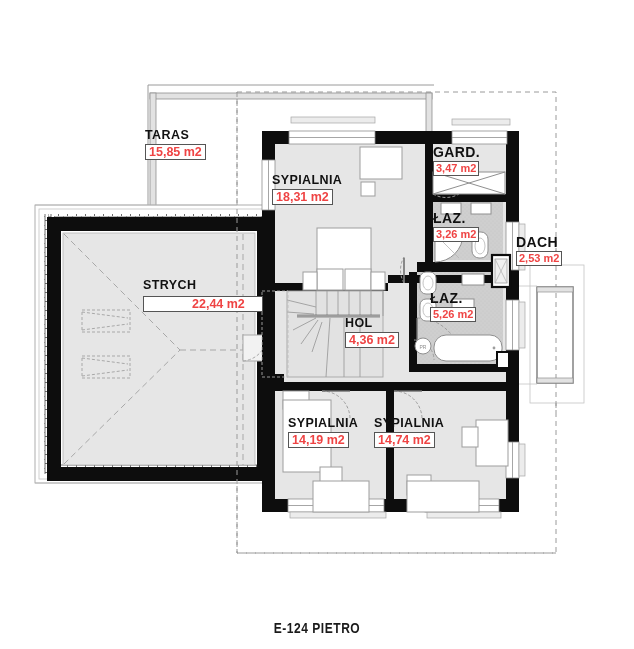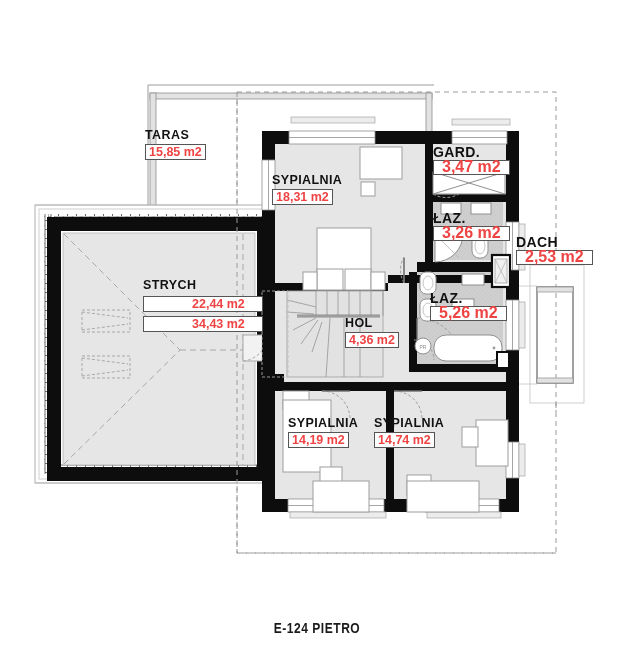--- a/index.html
+++ b/index.html
@@ -2,21 +2,21 @@
 <html><head>
 <meta charset="utf-8">
 <style>
   html,body{margin:0;padding:0;background:#ffffff;}
   body{width:634px;height:649px;font-family:"Liberation Sans",sans-serif;-webkit-font-smoothing:antialiased;}
   #plan{position:relative;width:634px;height:649px;overflow:hidden;background:#fff;}
   svg{display:block;}
   .lbl{position:absolute;}
   .lbl .nm{font-family:"Liberation Sans",sans-serif;font-weight:bold;font-size:12.5px;letter-spacing:.4px;color:#111;line-height:14px;white-space:nowrap;}
   .lbl .ar{display:inline-block;font-family:"Liberation Sans",sans-serif;font-weight:bold;font-size:12.5px;color:#ef4444;background:#fff;border:1px solid #555;padding:0 3px;line-height:14px;margin-top:1px;white-space:nowrap;}
-  .lbl .ar.sm{font-size:16px;line-height:12.5px;padding:0 8px;}
+  .lbl .ar.sm{font-size:11px;line-height:12.5px;padding:0 2px;}
   .lbl .nm.sm{font-size:14px;line-height:12px;}
   .lbl .stack .ar{display:block;margin-top:4px;border-top:1px solid #555;padding-left:48px;}
   .lbl .stack .ar:first-child{border-top:1px solid #555;}
   #caption{position:absolute;left:0;right:0;top:620px;text-align:center;
     font-family:"Liberation Sans",sans-serif;font-weight:bold;font-size:14px;letter-spacing:.6px;
     color:#1a1a1a;transform:scaleX(.86);transform-origin:center;}
 </style>
 </head>
 <body>
 
@@ -339,19 +339,18 @@
 
   <div class="lbl" style="left:374px;top:416px;width:120px">
     <div class="nm">SYPIALNIA</div>
     <div class="ar">14,74 m2</div>
   </div>
 
   <div class="lbl" style="left:143px;top:278px;width:120px">
     <div class="nm">STRYCH</div>
     <div class="stack">
       <span class="ar">22,44 m2</span>
-      <span class="ar">34,43 m2</span>
     </div>
   </div>
 
   <div id="caption">E-124 PIETRO</div>
 
 </div>
 
 </body></html>

